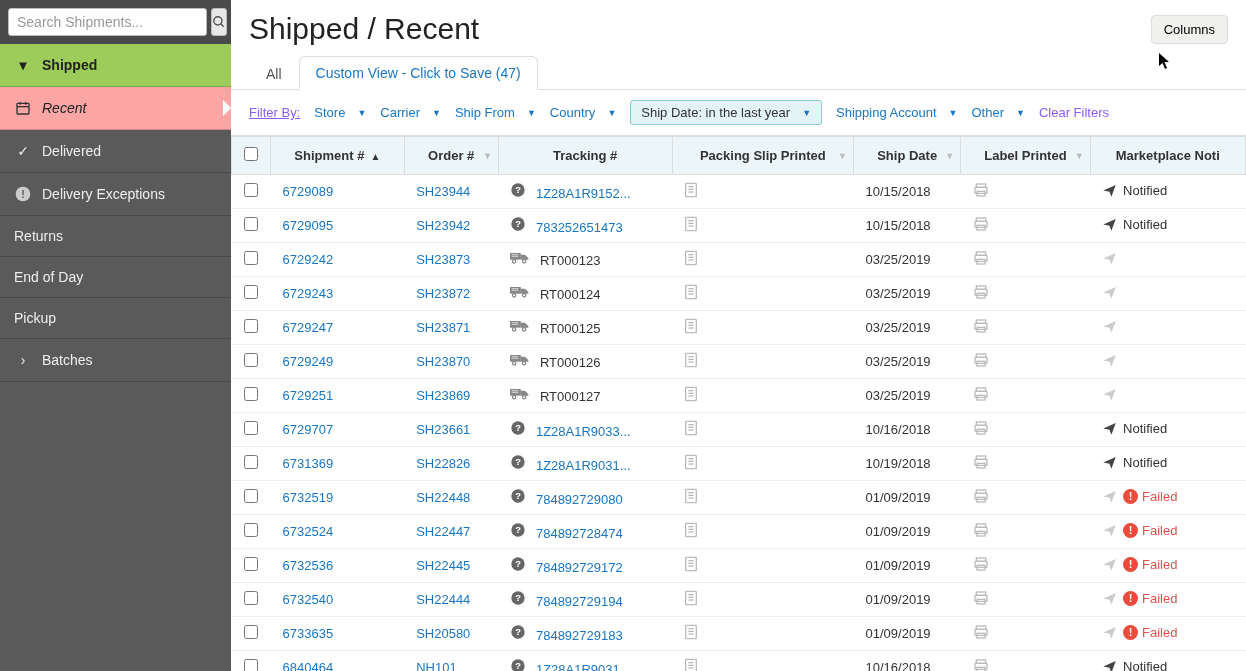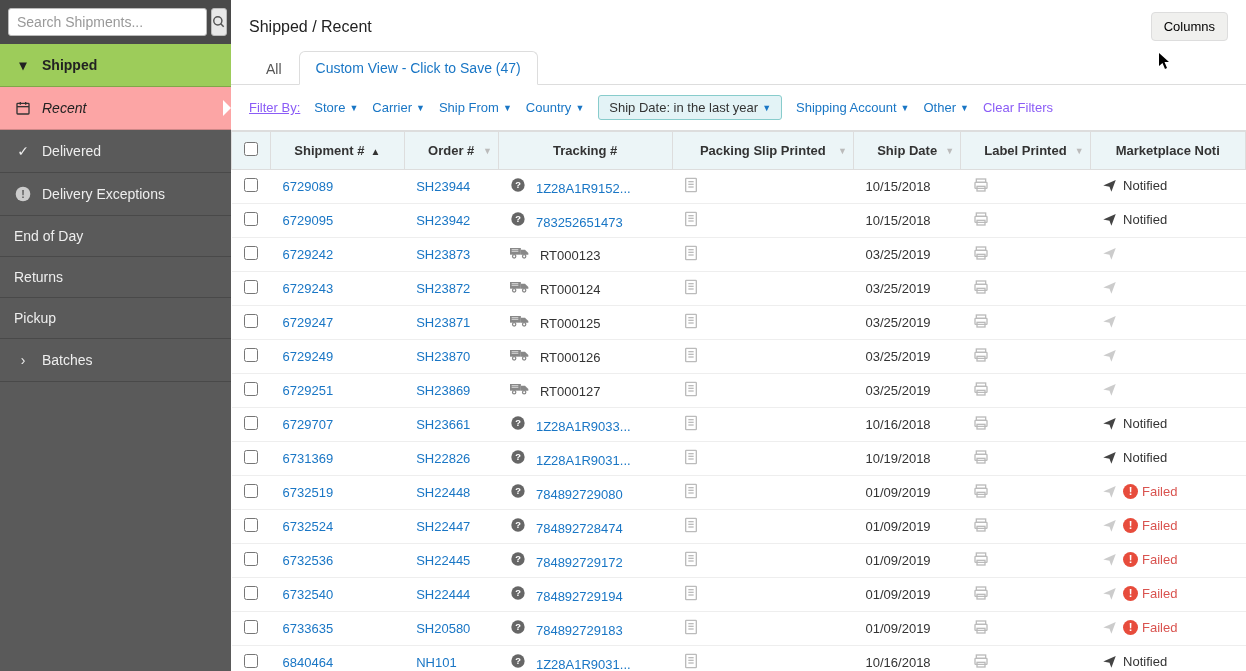--- a/index.html
+++ b/index.html
@@ -16,30 +16,30 @@
 .sb-item { padding: 12px 14px; display: flex; align-items: center; gap: 10px; border-bottom: 1px solid rgba(0,0,0,0.18); cursor: pointer; color: #eee; font-size: 14px; }
 .sb-item.shipped { background: #9dcc5a; color: #222; font-weight: 600; }
 .sb-item.active { background: #fca5a5; color: #222; font-weight: 500; position: relative; font-style: italic; }
 .sb-item.active::after { content: ""; position: absolute; right: -8px; top: 50%; transform: translateY(-50%); border: 8px solid transparent; border-left-color: #fff; }
 .sb-sub { padding-left: 14px; }
 .sb-icon { width: 18px; height: 18px; display: inline-flex; justify-content: center; align-items: center; }
 
 
 .main { flex: 1; display: flex; flex-direction: column; background: #fff; overflow: hidden; }
 .header-row { display: flex; align-items: center; justify-content: space-between; padding: 12px 18px 6px 18px; }
-.page-title { font-size: 16px; font-weight: 400; color: #222; }
+.page-title { font-size: 30px; font-weight: 400; color: #222; }
 .columns-btn { background: #f0f0ee; border: 1px solid #ddd; border-radius: 4px; padding: 6px 12px; cursor: pointer; font-size: 13px; }
 
 .tabs-row { display: flex; align-items: flex-end; padding: 4px 18px 0 18px; border-bottom: 1px solid #ddd; }
 .tab { padding: 8px 16px; font-size: 14px; color: #555; cursor: pointer; border: 1px solid transparent; border-bottom: none; margin-bottom: -1px; }
 .tab.active { color: #1976c5; border: 1px solid #ddd; border-bottom-color: #fff; border-radius: 6px 6px 0 0; background: #fff; }
 
 .filter-row { display: flex; align-items: center; gap: 14px; padding: 10px 18px; flex-wrap: wrap; }
 .filter-label { color: #8b5cf6; text-decoration: underline; }
-.filter-chip { color: #1976c5; cursor: pointer; display: inline-flex; align-items: center; gap: 4px; }
+.filter-chip { color: #1976c5; cursor: pointer; display: inline-flex; align-items: center; gap: 12px; }
 .filter-chip.boxed { border: 1px solid #8cc; background: #e3f3f6; padding: 4px 10px; border-radius: 3px; color: #333; }
 .filter-chip.boxed .tri { color: #1976c5; }
 .tri { font-size: 9px; }
 .clear-link { color: #8b5cf6; cursor: pointer; }
 
 .table-wrap { flex: 1; overflow: auto; border-top: 1px solid #ddd; }
 table { border-collapse: collapse; width: 100%; }
 th { background: #ecf5f7; text-align: center; padding: 10px 12px; font-weight: 600; border: 1px solid #ddd; position: relative; white-space: nowrap; font-size: 13px; }
 th .sort { font-size: 10px; margin-left: 6px; }
 th .dd { position: absolute; right: 6px; top: 50%; transform: translateY(-50%); color: #bbb; font-size: 9px; }
@@ -97,24 +97,24 @@
     <div class="sb-item sb-sub">
       <span class="sb-icon">
         <svg width="16" height="16" viewBox="0 0 24 24">
             <circle cx="12" cy="12" r="11" fill="#ccc"></circle>
             <text x="12" y="18" font-size="16" text-anchor="middle" fill="#5a5a5a" font-weight="bold">!</text>
           </svg>
       </span>
       <span>Delivery Exceptions</span>
     </div>
     <div class="sb-item">
+      <span>Returns</span>
+    </div>
+    <div class="sb-item">
       <span>End of Day</span>
-    </div>
-    <div class="sb-item">
-      <span>Returns</span>
     </div>
     <div class="sb-item">
       <span>Pickup</span>
     </div>
     <div class="sb-item">
       <span class="sb-icon">›</span>
       <span>Batches</span>
     </div>
   </div>
 

